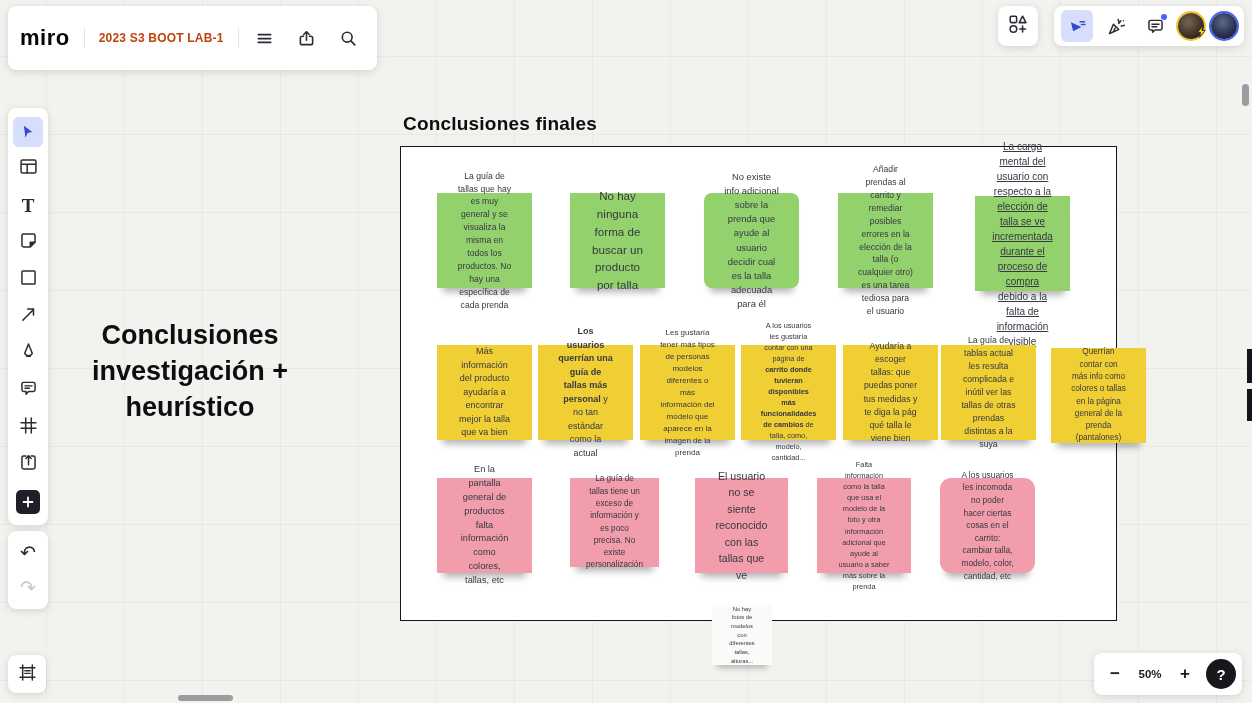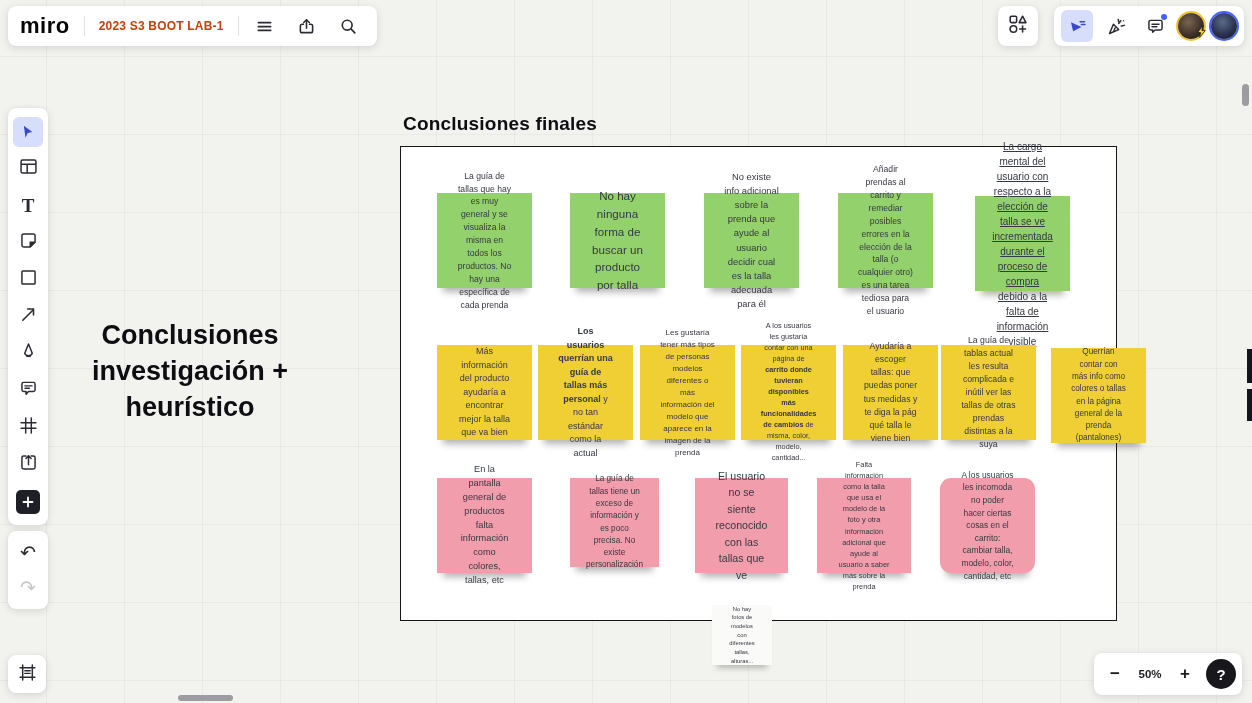--- a/index.html
+++ b/index.html
@@ -16,21 +16,21 @@
       #f2f2ef;
     background-size:78px 78px;
     background-position:-32px -22px;
   }
   
   .bar{
     position:absolute;background:#fff;border-radius:8px;
     box-shadow:0 2px 8px rgba(0,0,0,0.12), 0 0 1px rgba(0,0,0,0.08);
     display:flex;align-items:center;
   }
-  .topbar-left{left:8px;top:6px;height:40px;padding:0 12px;gap:10px;}
+  .topbar-left{left:8px;top:6px;height:40px;padding:12px 12px;gap:10px;}
   .logo{font-size:22px;font-weight:800;letter-spacing:0.5px;color:#050505;padding-right:4px;}
   .vdiv{width:1px;height:20px;background:#e3e3e6;}
   .board-title{font-size:12px;font-weight:700;color:#c2410c;letter-spacing:0.2px;padding:0 4px;}
   .icon-btn{
     width:32px;height:32px;border-radius:6px;display:flex;align-items:center;justify-content:center;
     cursor:pointer;background:transparent;border:none;padding:0;
   }
   .icon-btn svg{display:block;}
   .apps-btn{left:998px;top:6px;width:40px;height:40px;justify-content:center;}
   .topbar-right{right:8px;top:6px;height:40px;padding:0 7px;gap:7px;}
@@ -101,41 +101,41 @@
   <div class="side-heading">Conclusiones investigación + heurístico</div>
   <div class="frame-title">Conclusiones finales</div>
   <div class="frame"></div>
 
   <div class="note green" style="left:437px;top:193px;font-size:8.6px;">
       <span>La guía de tallas que hay es muy general y se visualiza la misma en todos los productos. No hay una específica de cada prenda</span>
     </div>
   <div class="note green" style="left:570px;top:193px;font-size:11.6px;line-height:1.55;">
       <span>No hay ninguna forma de buscar un producto por talla</span>
     </div>
-  <div class="note green" style="left:704px;top:193px;font-size:9.4px;">
+  <div class="note green" style="left:704px;top:193px;font-size:9.4px;border-radius:8px;">
       <span>No existe info adicional sobre la prenda que ayude al usuario decidir cual es la talla adecuada para él</span>
     </div>
   <div class="note green" style="left:838px;top:193px;font-size:8.6px;">
       <span>Añadir prendas al carrito y remediar posibles errores en la elección de la talla (o cualquier otro) es una tarea tediosa para el usuario</span>
     </div>
   <div class="note green" style="left:975px;top:196px;font-size:10px;text-decoration:underline;">
       <span>La carga mental del usuario con respecto a la elección de talla se ve incrementada durante el proceso de compra debido a la falta de información visible</span>
     </div>
 
   <div class="note yellow" style="left:437px;top:345px;font-size:9px;">
       <span>Más información del producto ayudaría a encontrar mejor la talla que va bien</span>
     </div>
   <div class="note yellow" style="left:538px;top:345px;font-size:9px;">
       <span><span class="b">Los usuarios querrían una guía de tallas más personal</span><span> y no tan estándar como la actual</span></span>
     </div>
   <div class="note yellow" style="left:640px;top:345px;font-size:8px;">
       <span>Les gustaría tener más tipos de personas modelos diferentes o más información del modelo que aparece en la imagen de la prenda</span>
     </div>
   <div class="note yellow" style="left:741px;top:345px;font-size:7.3px;">
-      <span><span>A los usuarios les gustaría contar con una página de </span><span class="b">carrito donde tuvieran disponibles más funcionalidades de cambios</span><span> de misma, color, modelo, cantidad...</span></span>
+      <span><span>A los usuarios les gustaría contar con una página de </span><span class="b">carrito donde tuvieran disponibles más funcionalidades de cambios</span><span> de talla, como, modelo, cantidad...</span></span>
     </div>
   <div class="note yellow" style="left:843px;top:345px;font-size:8.7px;">
       <span>Ayudaría a escoger tallas: que puedas poner tus medidas y te diga la pág qué talla le viene bien</span>
     </div>
   <div class="note yellow" style="left:941px;top:345px;font-size:8.7px;">
       <span>La guía de tablas actual les resulta complicada e inútil ver las tallas de otras prendas distintas a la suya</span>
     </div>
   <div class="note yellow" style="left:1051px;top:348px;font-size:8.2px;">
       <span>Querrían contar con más info como colores o tallas en la página general de la prenda (pantalones)</span>
     </div>

